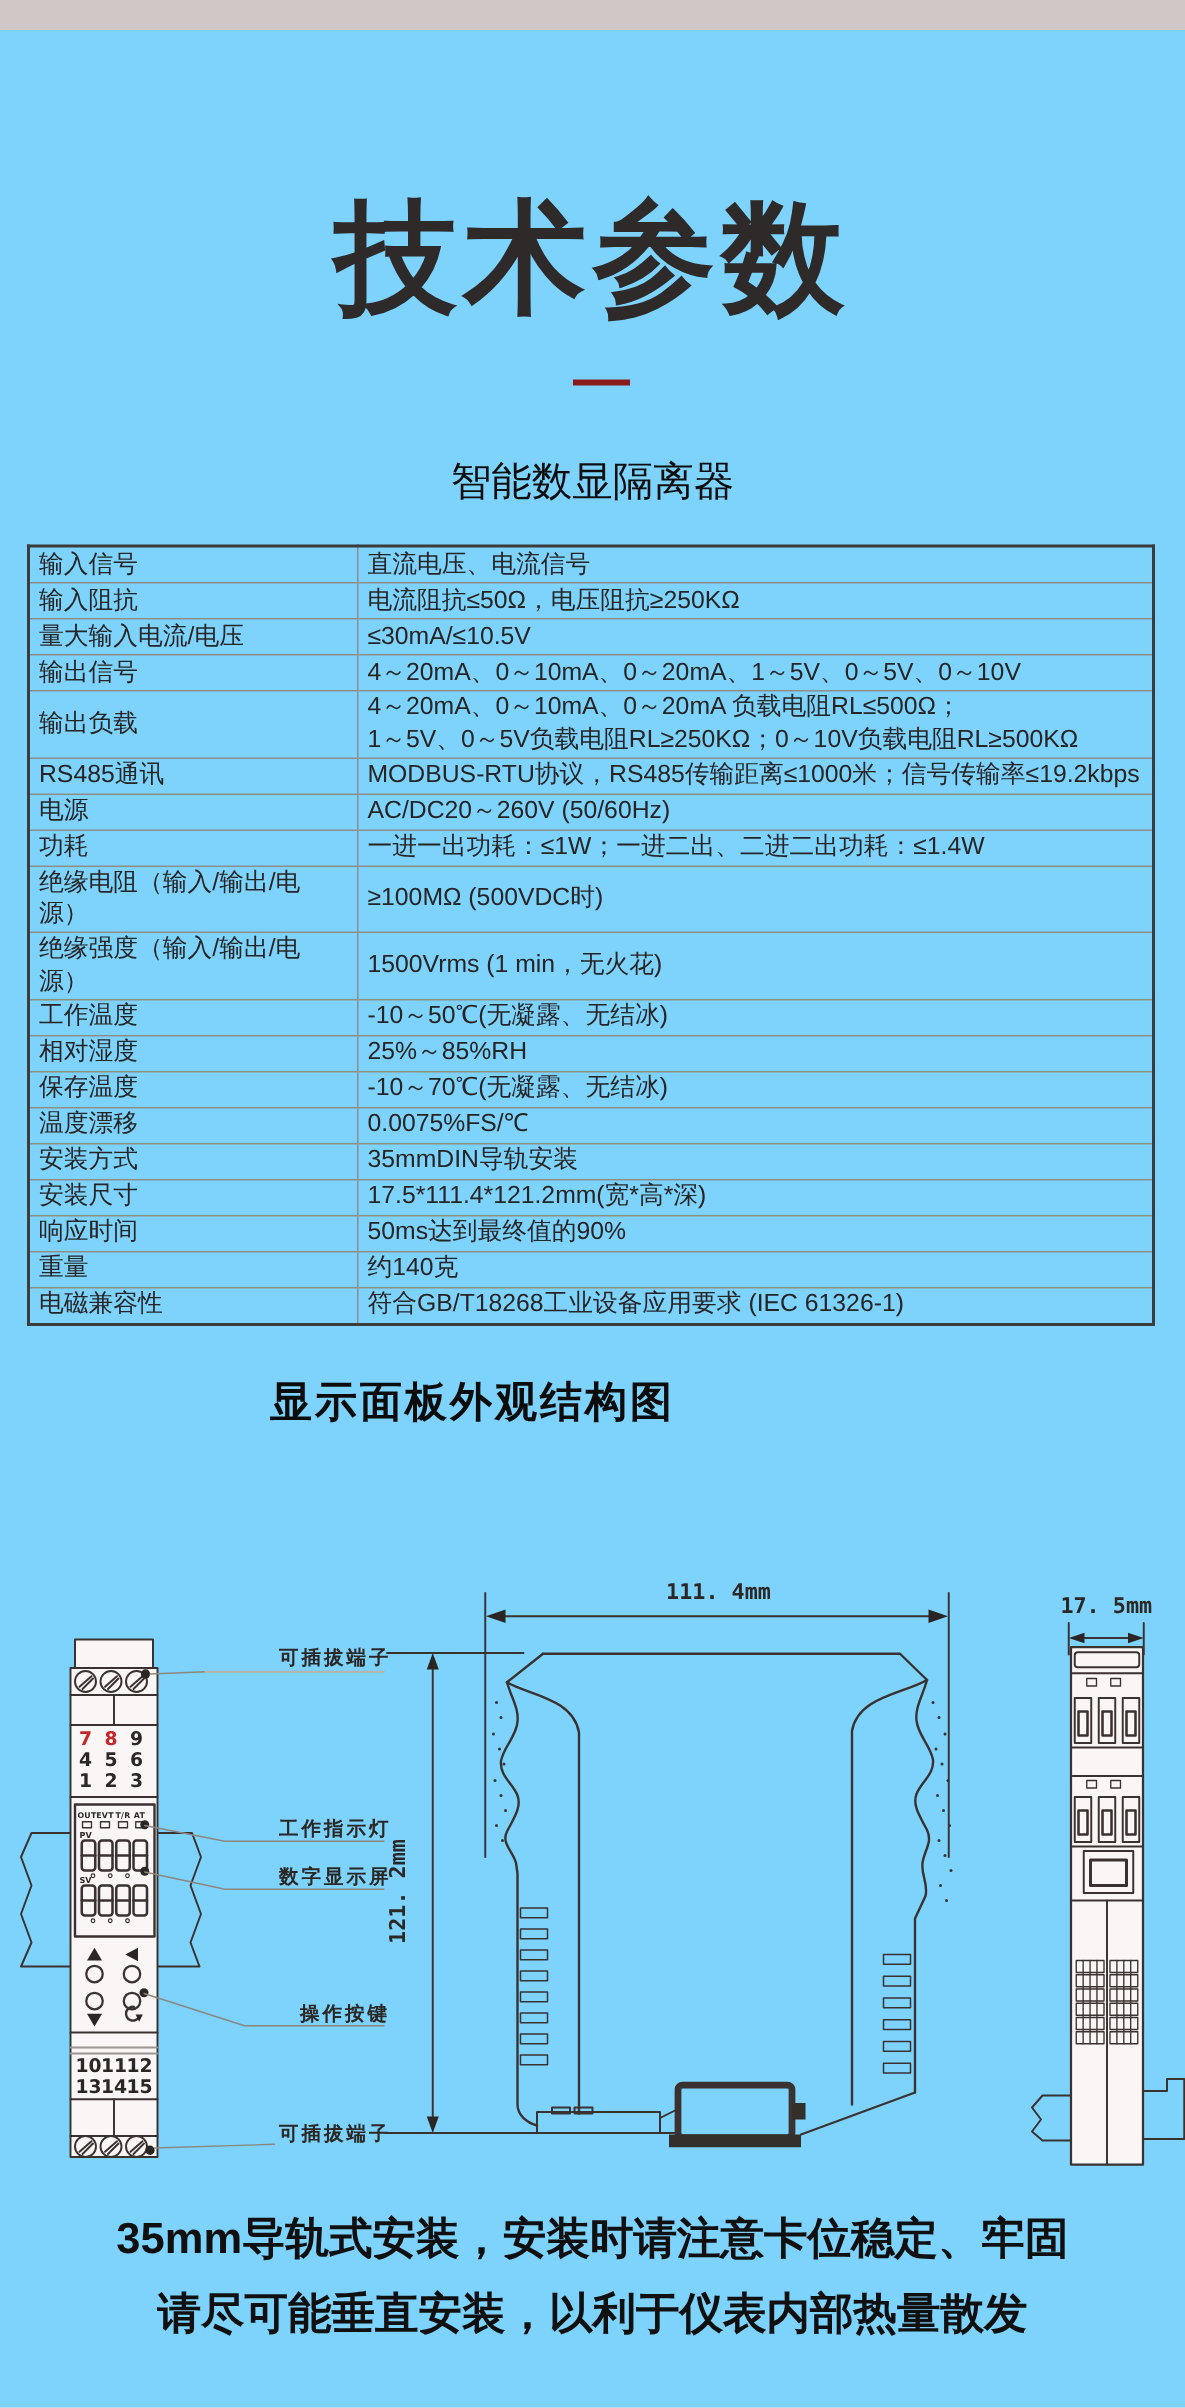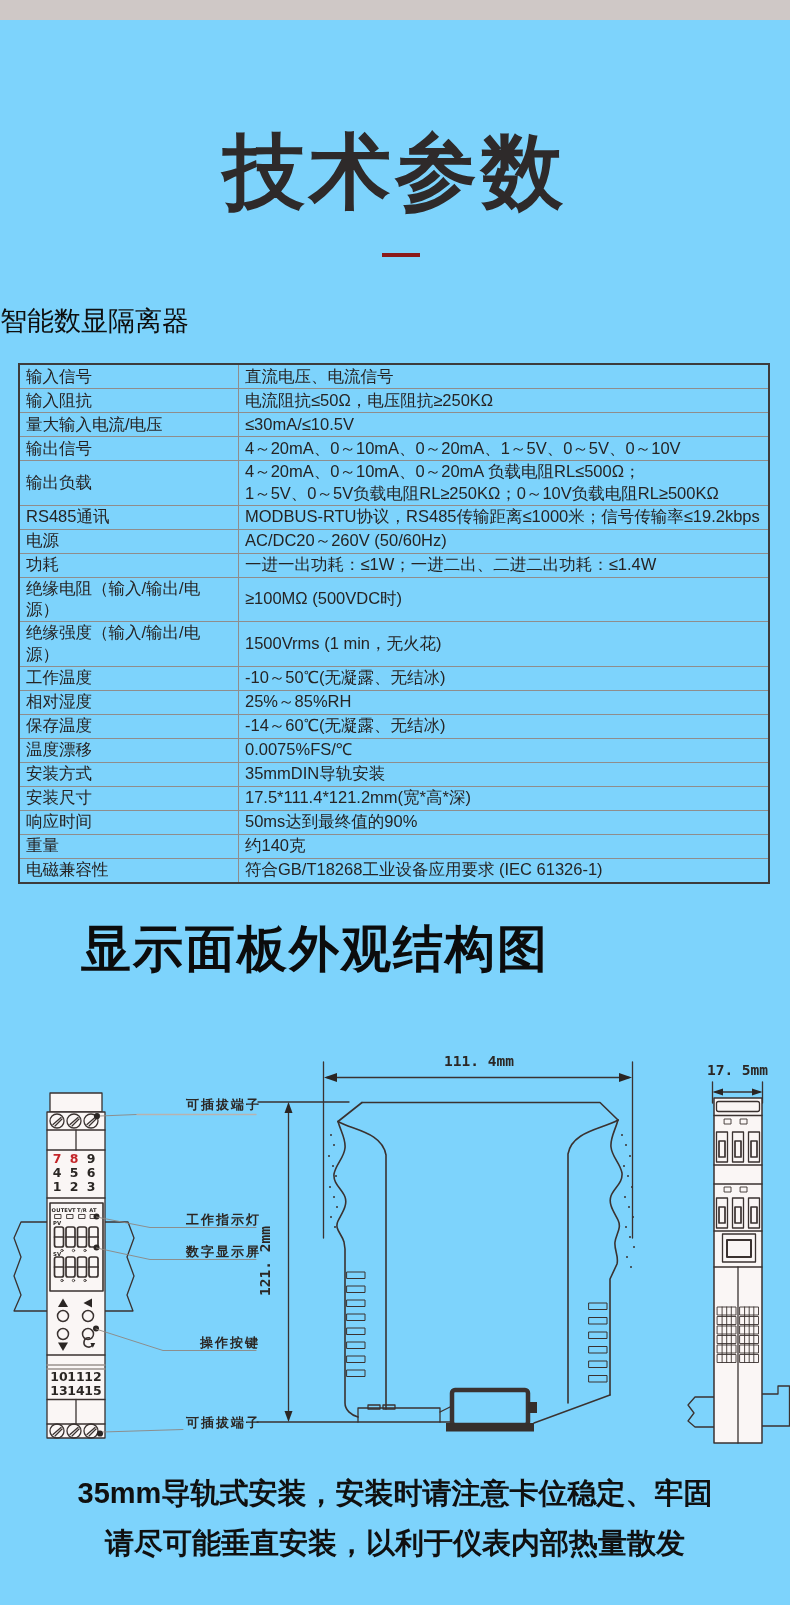--- a/index.html
+++ b/index.html
@@ -9,35 +9,35 @@
     font-family:"Liberation Sans", sans-serif; color:#232021;padding-left:28px;
   }
   .topbar { position:absolute; top:0; left:0; width:790px; height:20px; background:#cfc8c6; }
   .title {
     position:absolute; top:118px; left:0; width:790px; margin:0;
     text-align:center; font-size:82px; font-weight:900; letter-spacing:4px; color:#2e2a2a;
   }
   .divider { position:absolute; top:253px; left:382px; width:38px; height:4px; background:#8b1a1a; }
   .subtitle {
     position:absolute; top:303px; left:0; width:790px;
-    text-align:left; font-size:27px; font-weight:500; color:#0e0e0e;
+    text-align:center; font-size:27px; font-weight:500; color:#0e0e0e;
   }
   table.spec {
     position:absolute; top:363px; left:18px; width:752px;
     border-collapse:collapse; border:2px solid #3d3c3c; table-layout:fixed;
   }
   table.spec td {
     border:1px solid #8f8d8c; font-size:16.5px; color:#262424;
     padding:0 6px; height:23px; line-height:1.32; vertical-align:middle;
   }
   table.spec td.k { width:206px; }
   table.spec td.v { white-space:pre-line; }
   .section-title {
     position:absolute; top:916px; left:0; width:630px; margin:0;
-    text-align:center; font-size:50px; font-weight:800; letter-spacing:2px; color:#0c0c0c;
+    text-align:center; font-size:28px; font-weight:800; letter-spacing:2px; color:#0c0c0c;
   }
   svg.diagram { position:absolute; top:1035px; left:0; }
   svg text { fill:#2b2724; stroke:none; font-family:"DejaVu Sans", sans-serif; }
   .t-callout { font-size:13px; font-weight:600; letter-spacing:2px; }
   .t-dim { font-size:14.5px; font-weight:bold; font-family:"DejaVu Sans Mono", monospace; }
   .t-tiny { font-size:5.2px; font-weight:bold; letter-spacing:0.2px; }
   .t-lbl { font-size:5.4px; font-weight:bold; }
   .t-num { font-size:12.5px; font-weight:bold; }
   .t-red { fill:#c4262a; }
   .footer {
@@ -101,21 +101,21 @@
         <tr>
           <td class="k">工作温度</td>
           <td class="v">-10～50℃(无凝露、无结冰)</td>
         </tr>
         <tr>
           <td class="k">相对湿度</td>
           <td class="v">25%～85%RH</td>
         </tr>
         <tr>
           <td class="k">保存温度</td>
-          <td class="v">-14～60℃(无凝露、无结冰)</td>
+          <td class="v">-10～70℃(无凝露、无结冰)</td>
         </tr>
         <tr>
           <td class="k">温度漂移</td>
           <td class="v">0.0075%FS/℃</td>
         </tr>
         <tr>
           <td class="k">安装方式</td>
           <td class="v">35mmDIN导轨安装</td>
         </tr>
         <tr>

